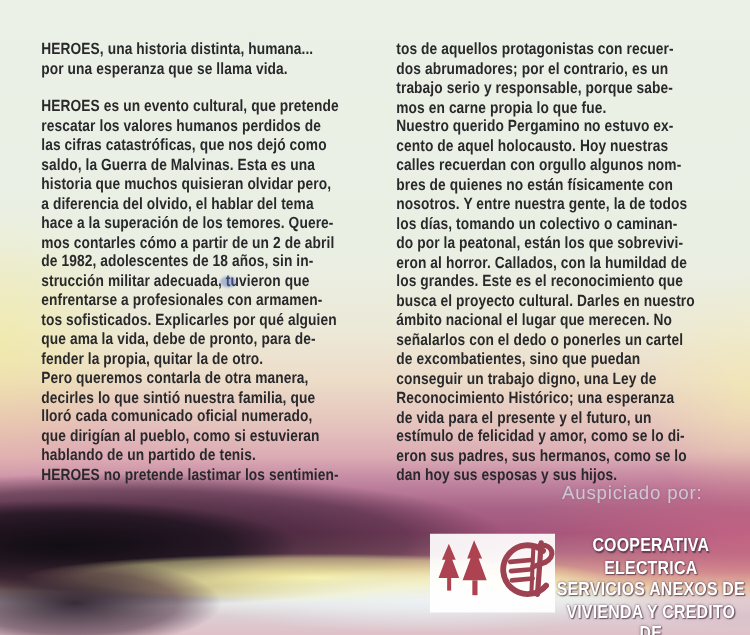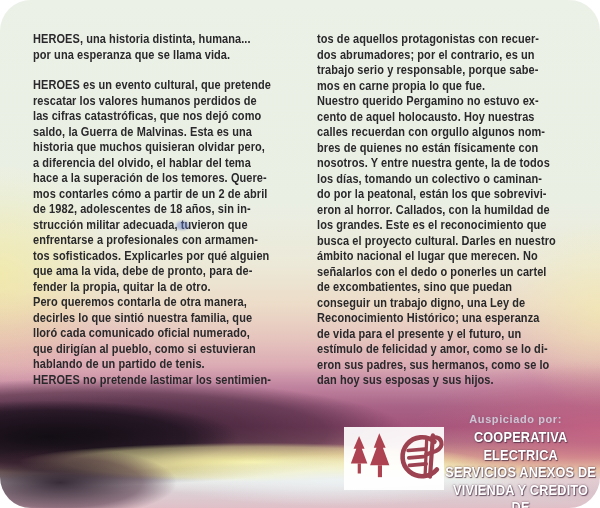--- a/index.html
+++ b/index.html
@@ -28,21 +28,20 @@
       
       radial-gradient(ellipse 120px 130px at 100% 62%, rgba(246,240,168,0.5), transparent 74%),
       
       radial-gradient(ellipse 220px 90px at 3% 70%, rgba(226,168,180,0.5), transparent 72%),
       
       linear-gradient(180deg,
         #ecf1e7 0%, #eaefe4 40%, #ece9d8 52%, #ecdcc8 60%,
         #e5c3bd 67%, #dbabb4 72%, #c084a0 76%, #a86386 80%,
         #a3537a 84%, #b06e84 87%, #d6a392 90%, #f5efb5 92.5%,
         #e9edea 94.5%, #dccfd4 97%, #dfc0c8 100%);
-    border-radius: 31px;
   }
 
   .col {
     position: absolute;
     top: 31px;
     width: 324px;
     transform: scaleX(0.845);
     transform-origin: left top;
     color: #29292b;
     font-weight: bold;
@@ -60,23 +59,23 @@
     position: absolute;
     left: 176px; top: 221px;
     width: 13px; height: 9px;
     background: rgba(92,116,198,0.45);
     border-radius: 50%;
     filter: blur(1px);
   }
 
   .sponsor-label {
     position: absolute;
-    top: 413px; right: 38px;
-    font-size: 11px;
-    font-weight: bold;
+    top: 386px; right: 38px;
+    font-size: 15px;
+    font-weight: normal;
     color: rgba(211,205,218,0.92);
     letter-spacing: 0.6px;
     text-shadow: 0 0 2px rgba(120,95,120,0.5);
   }
 
   .logo-box {
     position: absolute;
     left: 344px; top: 427px;
     width: 100px; height: 63px;
     background: rgba(255,255,255,0.92);

